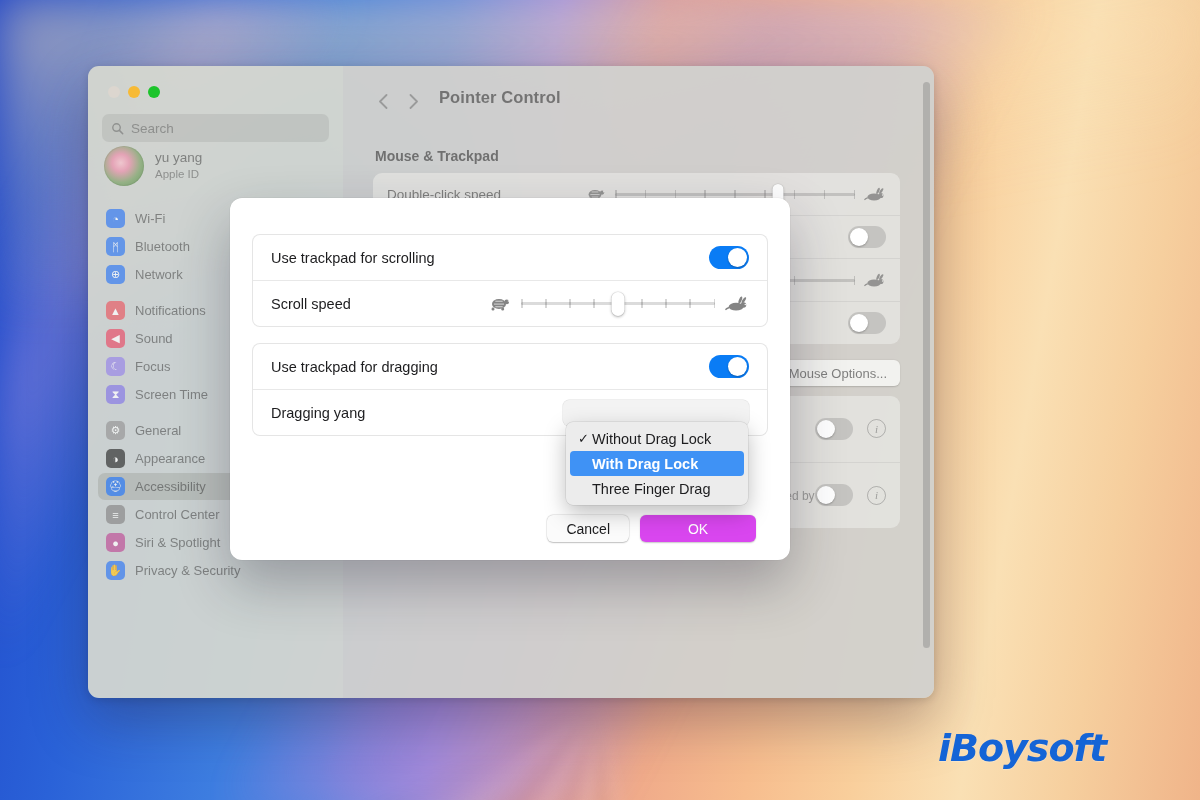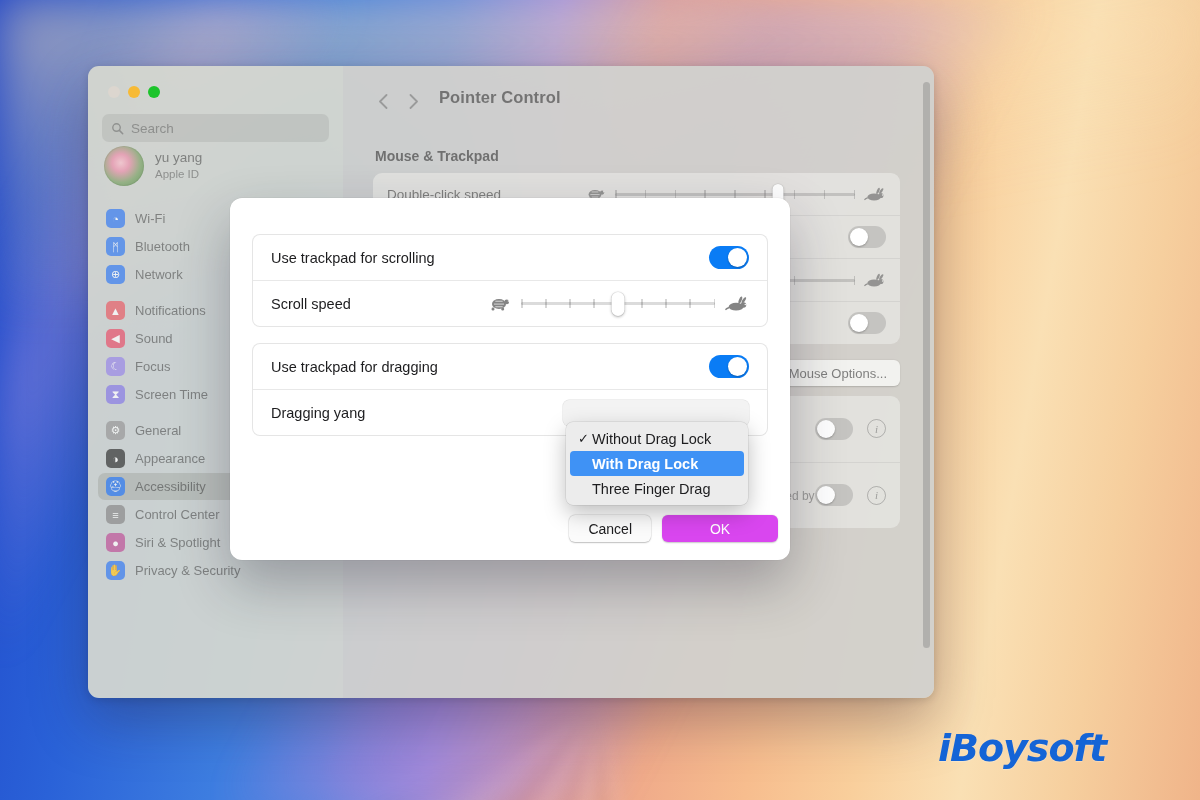--- a/index.html
+++ b/index.html
@@ -149,21 +149,21 @@
   .sl-line2{height:3px;background:rgba(0,0,0,.14);border-radius:2px;width:100%;}
   .sl-ticks2{position:absolute;inset:0;display:flex;justify-content:space-between;align-items:center;}
   .sl-ticks2 i{width:1.5px;height:9px;background:rgba(0,0,0,.16);display:block;}
   .sl-knob2{position:absolute;width:13px;height:24px;border-radius:7px;background:#fff;
     box-shadow:0 1px 3px rgba(0,0,0,.30),0 0 0 .5px rgba(0,0,0,.10);transform:translateX(-50%);}
   .animal2{width:24px;height:16px;opacity:.72;flex:0 0 24px;}
 
   #popup-target{width:186px;height:26px;border-radius:6px;background:#f3f3f3;
     box-shadow:0 0 0 .5px rgba(0,0,0,.13);}
 
-  #sheet-buttons{position:absolute;right:12px;bottom:18px;display:flex;gap:11px;align-items:center;}
+  #sheet-buttons{position:absolute;right:34px;bottom:18px;display:flex;gap:11px;align-items:center;}
   .btn{height:27px;border-radius:6px;display:flex;align-items:center;justify-content:center;
     font-size:14px;padding:0 19px;}
   #cancel-button{background:#fbfbfb;color:#1d1d1f;box-shadow:0 .5px 1.5px rgba(0,0,0,.22),0 0 0 .5px rgba(0,0,0,.08);}
   #ok-button{background:#d946ef;color:#fff;min-width:78px;box-shadow:0 .5px 1.5px rgba(0,0,0,.22);}
 
   
   #dropdown-menu{
     position:absolute;left:566px;top:422px;width:182px;
     background:#ececec;border-radius:7px;padding:4px 0;
     box-shadow:0 8px 22px rgba(0,0,0,.26),0 0 0 .5px rgba(0,0,0,.12);

